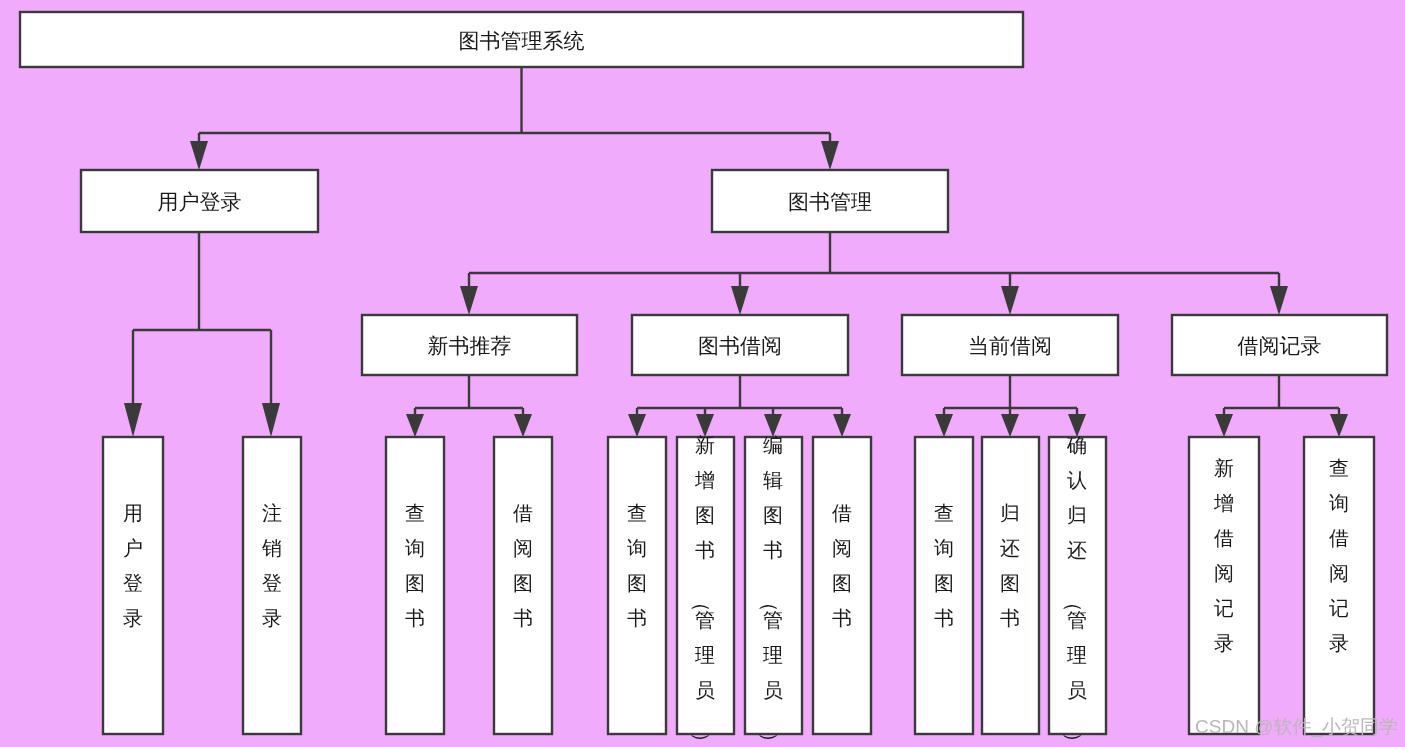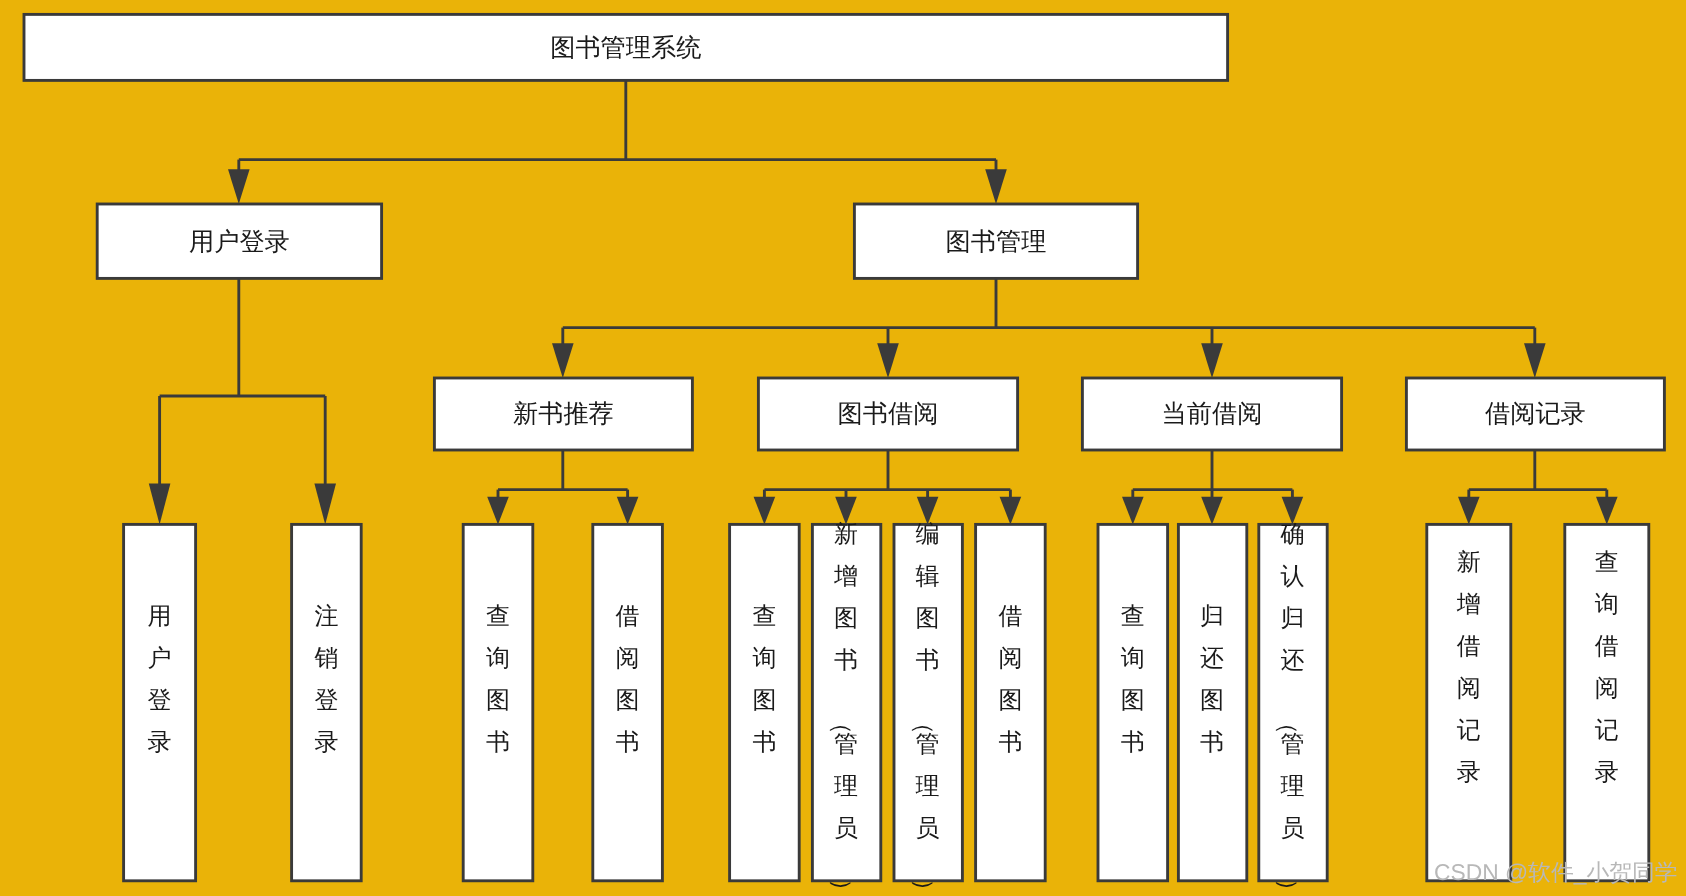--- a/index.html
+++ b/index.html
@@ -8,21 +8,21 @@
     padding: 0;
     background: #ffffff;
   }
   body {
     font-family: "Liberation Sans", "DejaVu Sans", sans-serif;
   }
   #diagram-root {
     position: relative;
     width: 1405px;
     height: 747px;
-    background: #eab308;
+    background: #f0abfc;
     overflow: hidden;
   }
   svg#diagram-canvas {
     position: absolute;
     left: 0;
     top: 0;
     width: 1405px;
     height: 747px;
     display: block;
   }

